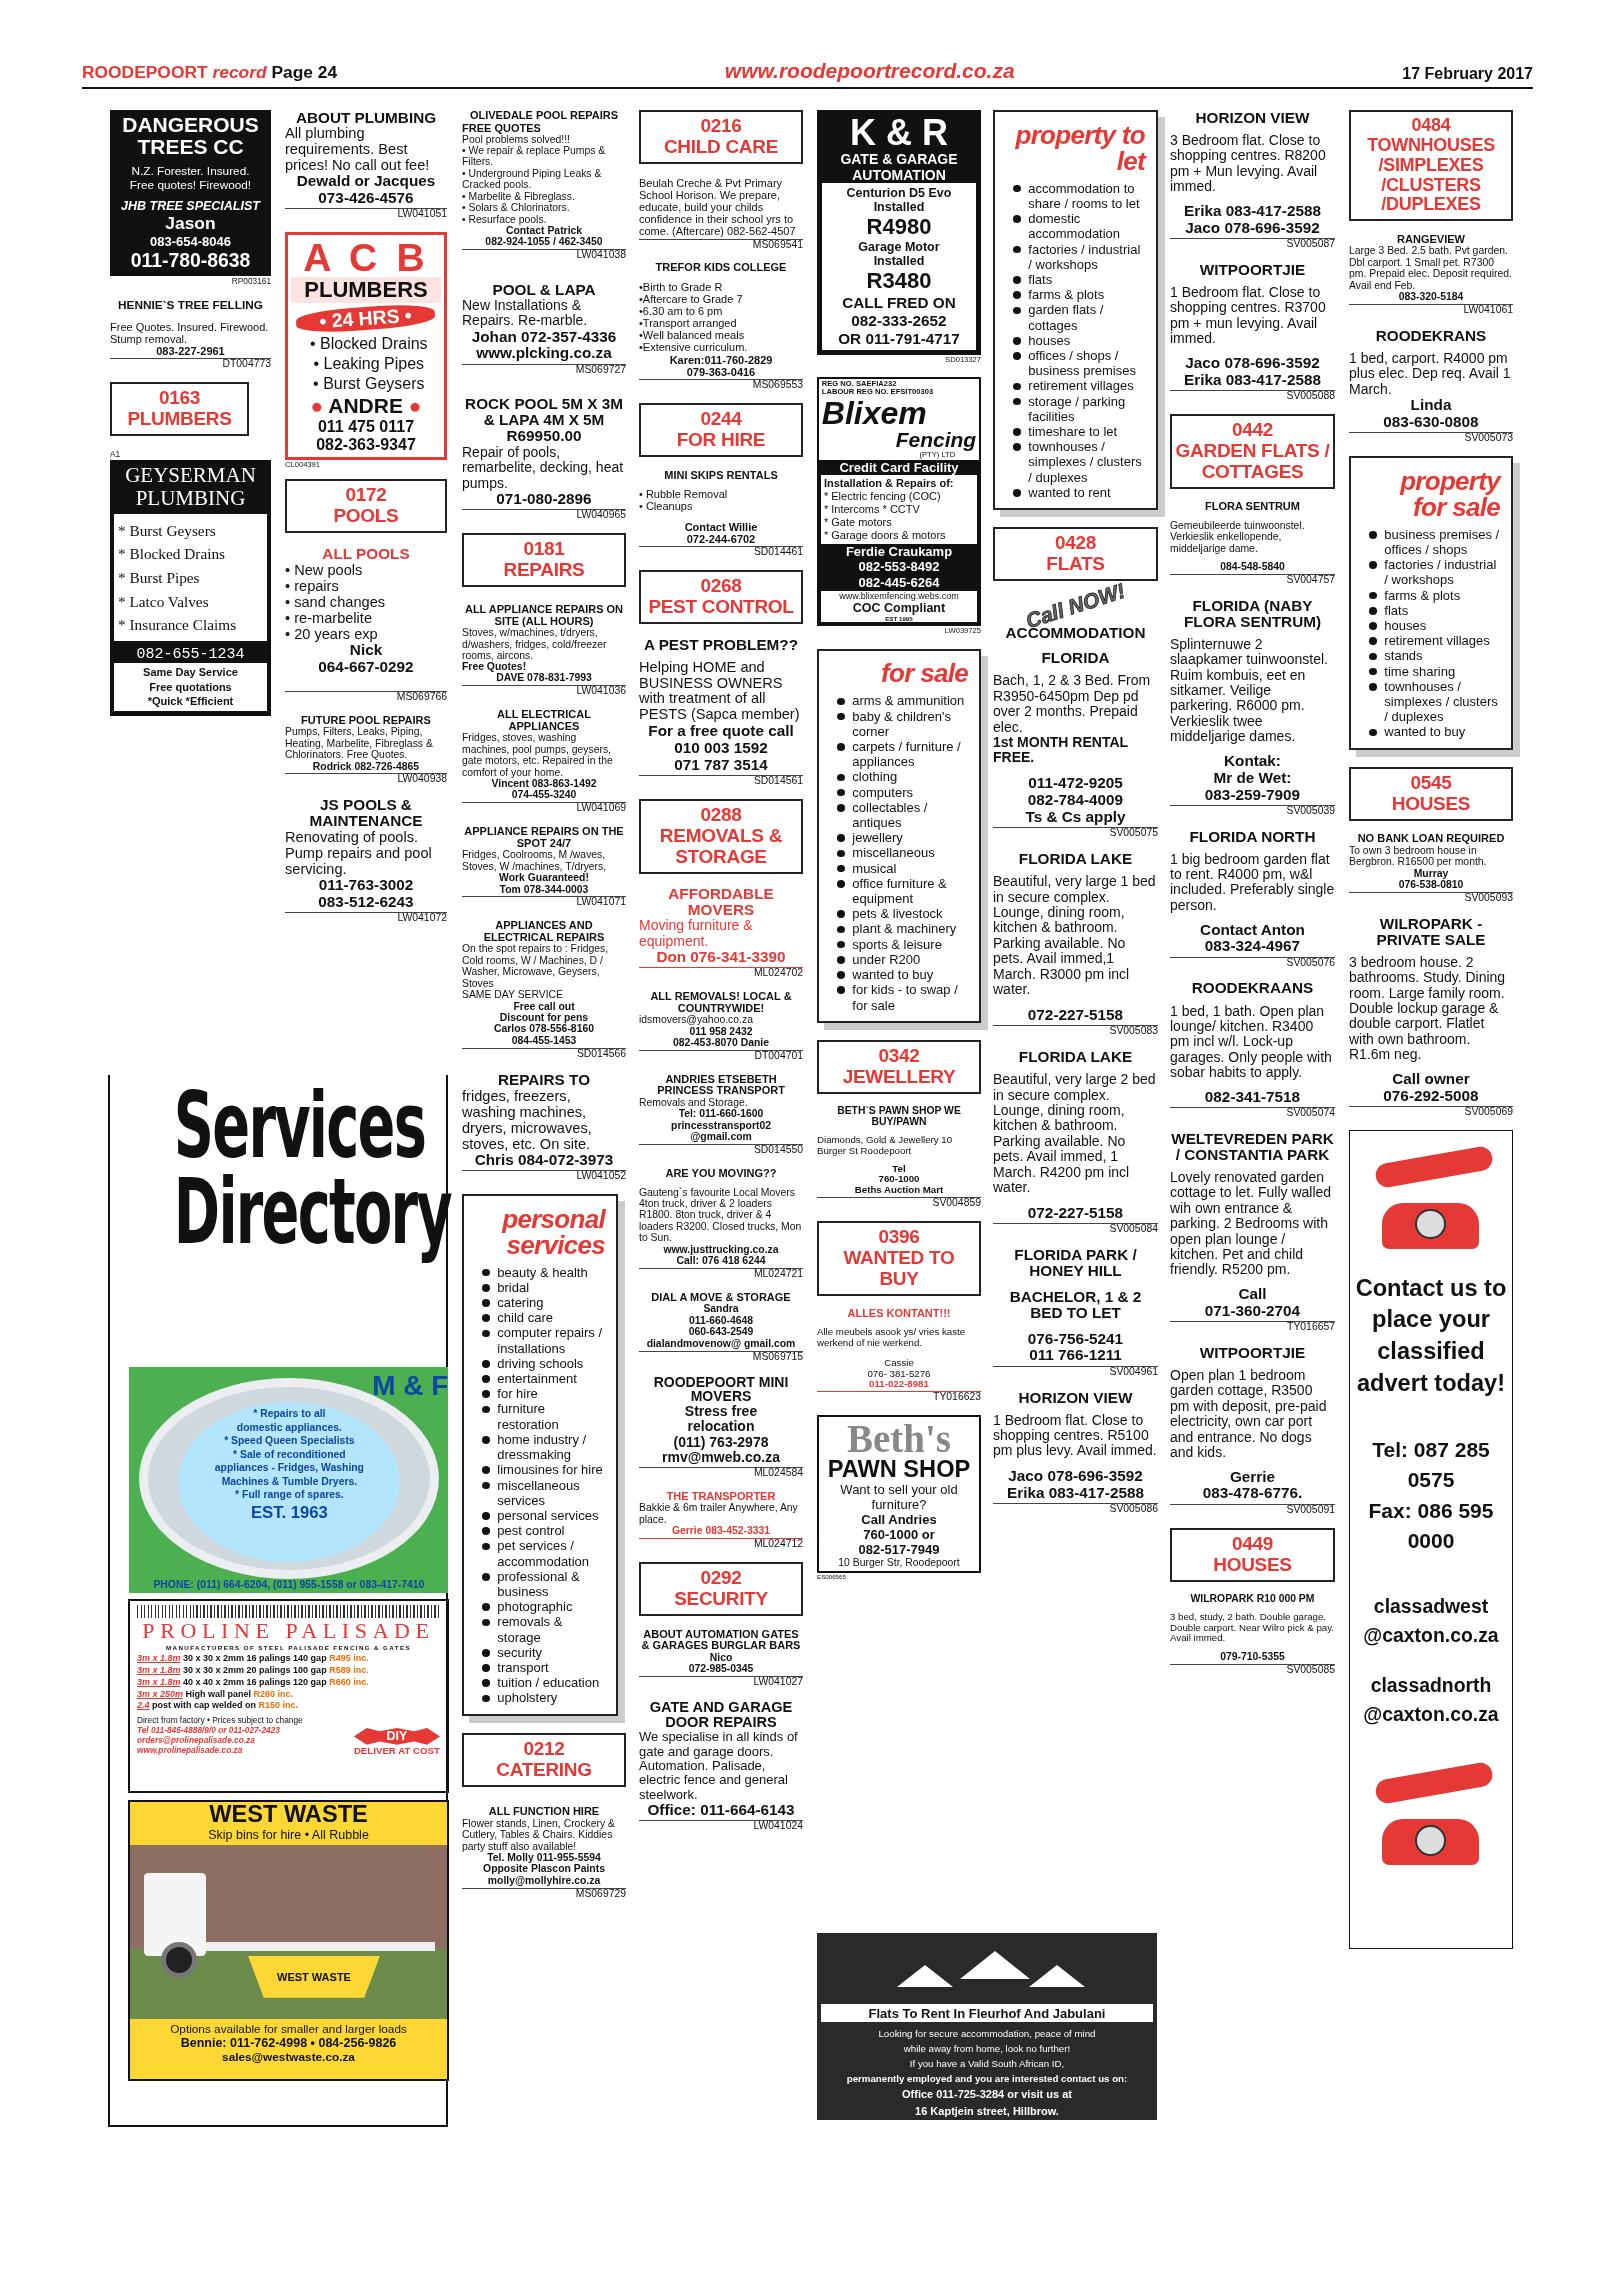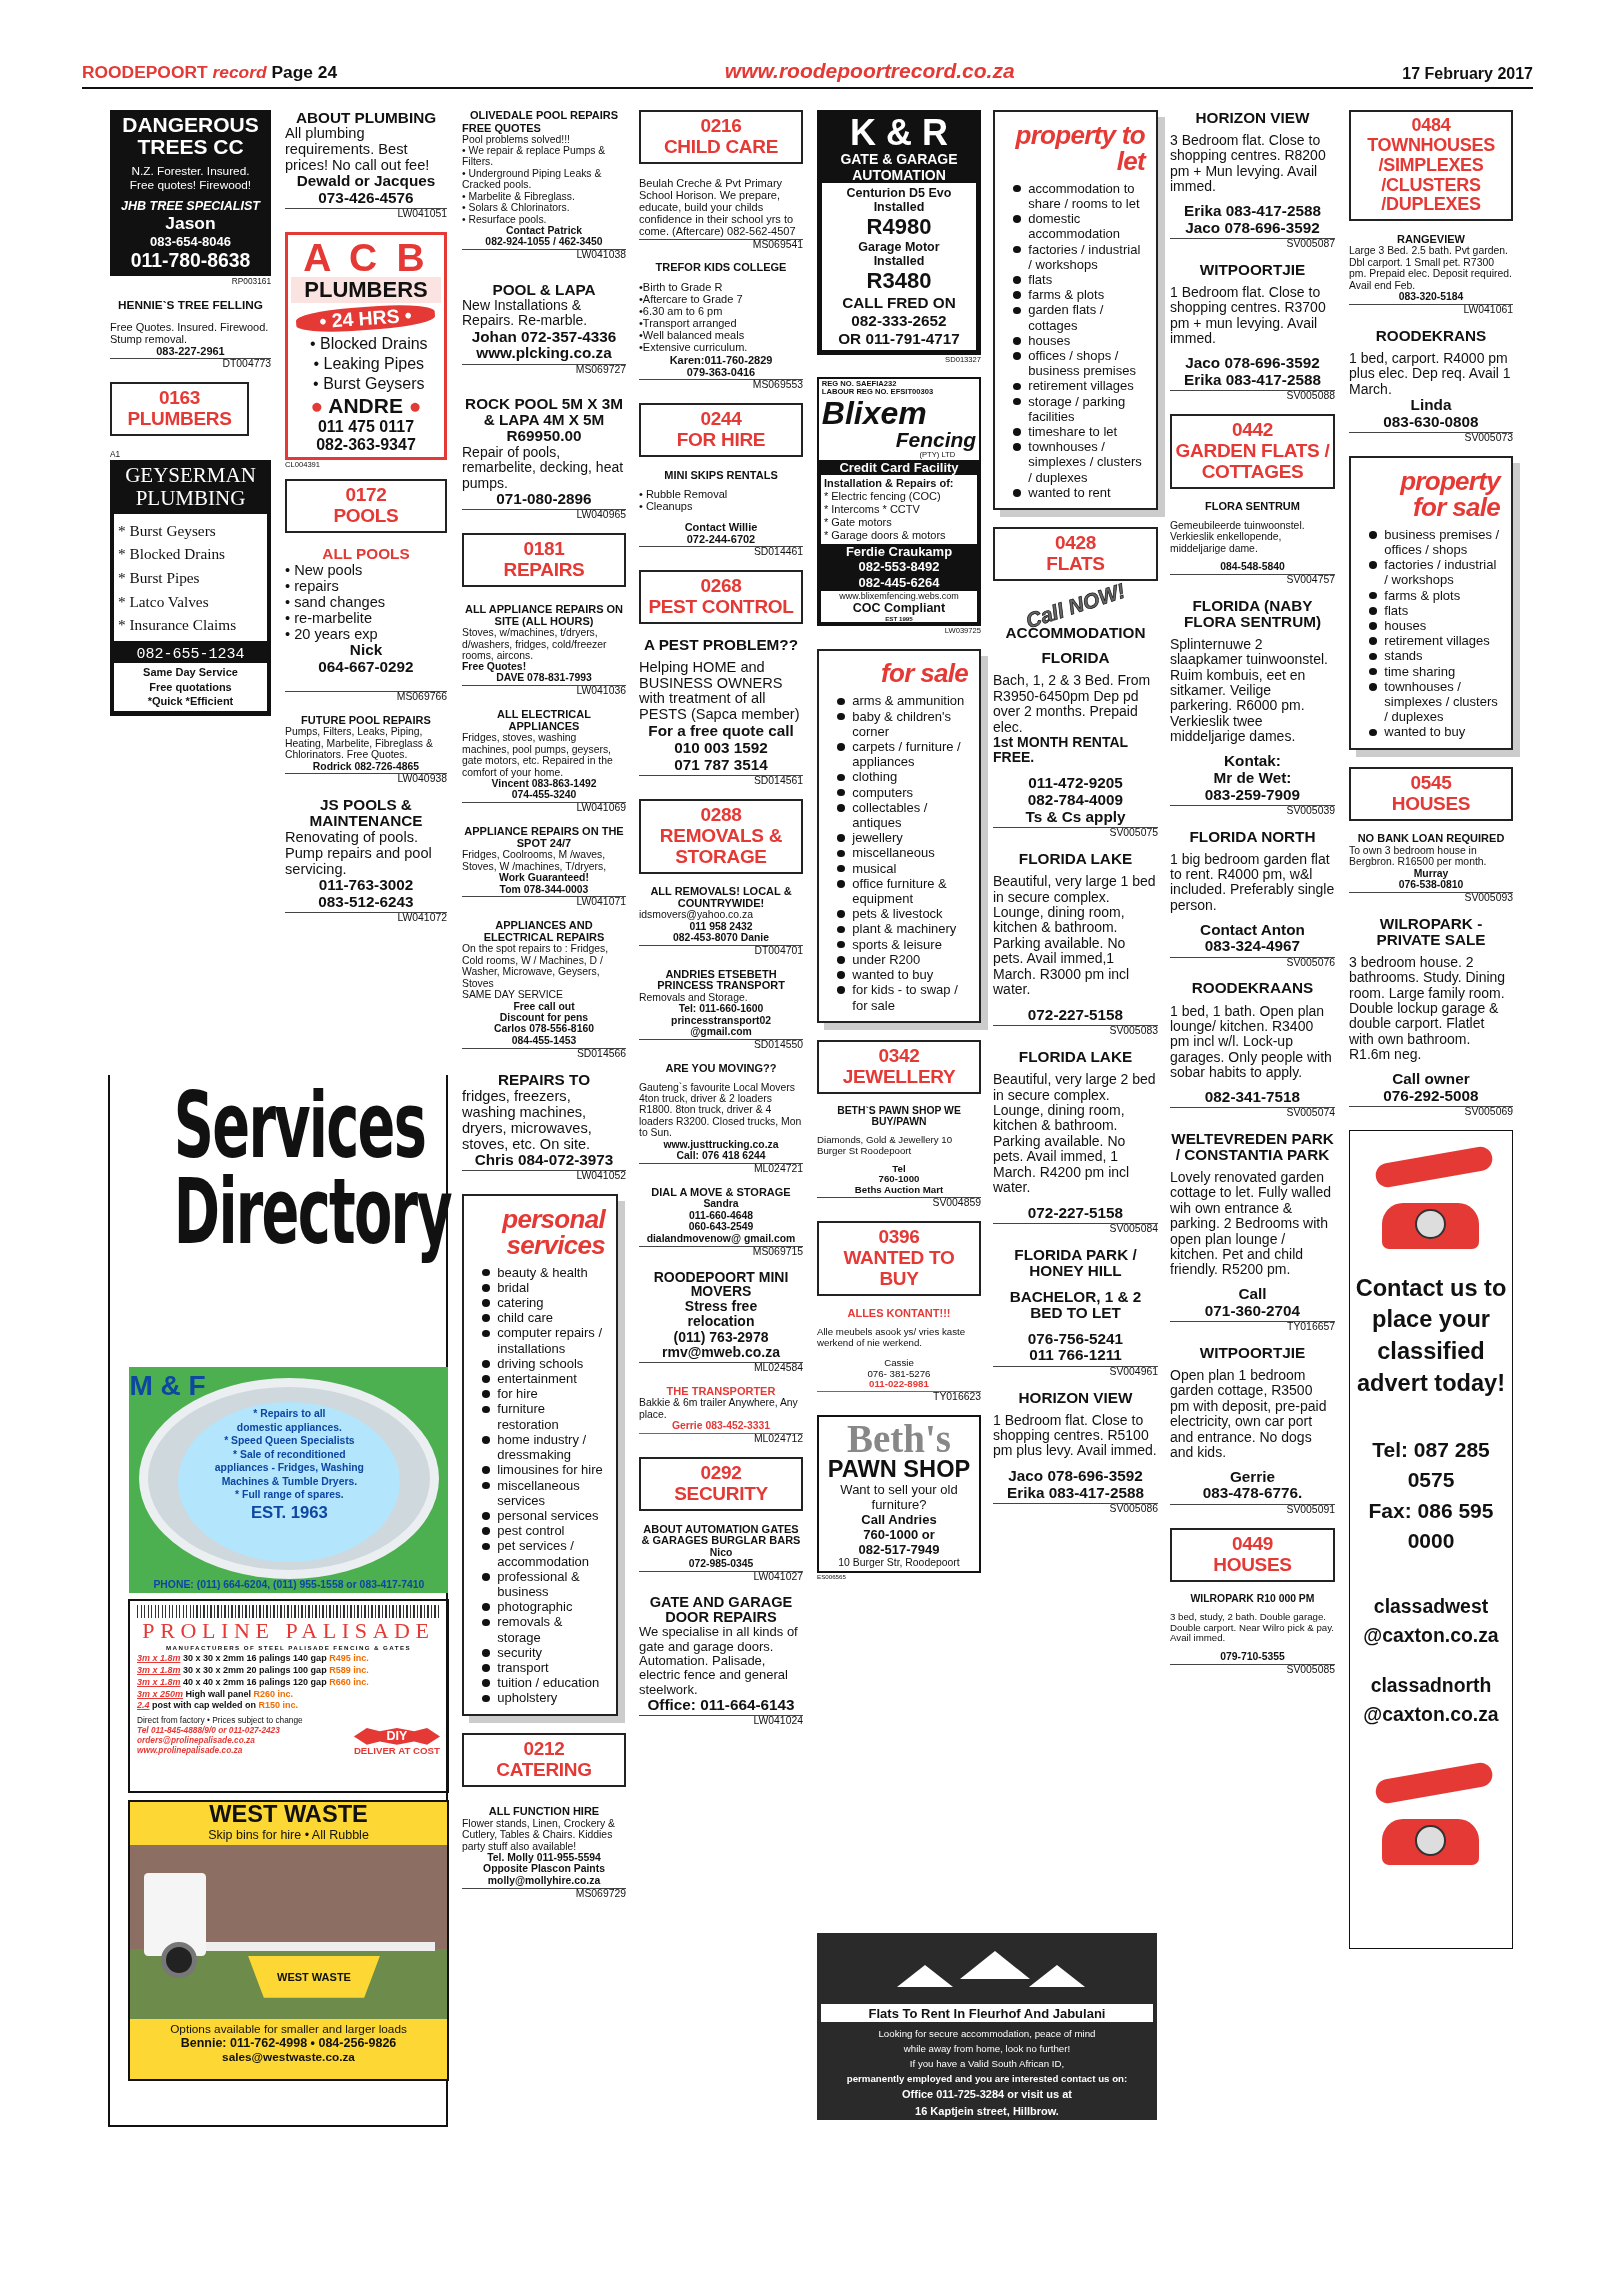--- a/index.html
+++ b/index.html
@@ -134,21 +134,21 @@
 </div>
 
 <div style="position:absolute;left:108px;top:1075px;width:340px;height:1052px;border:2.1px solid #111;border-top:none;border-left:2.1px solid #111;padding:0 0 0 0">
   <div style="font-family:'DejaVu Sans',sans-serif;font-weight:bold;font-size:90px;line-height:0.95;text-align:center;transform:scaleX(0.62);transform-origin:center;letter-spacing:-2.8px;margin-top:8.3px">
     <div>Services</div>
     <div>Directory</div>
   </div>
   <div style="position:absolute;left:19.4px;top:292px;width:319px;height:226px;background:#4caf50;overflow:hidden">
     <div style="position:absolute;left:9.7px;top:11px;width:300px;height:201px;border-radius:50%;background:#cfd8dc;border:9.7px solid #eceff1"></div>
     <div style="position:absolute;left:49px;top:35px;width:222px;height:160px;border-radius:50%;background:#b3e5fc"></div>
-    <div style="position:absolute;left:0;top:2.8px;width:319px;text-align:left;color:#0d47a1;font-weight:900;font-size:28px">M &amp; F</div>
+    <div style="position:absolute;left:0;top:2.8px;width:319px;text-align:right;color:#0d47a1;font-weight:900;font-size:28px">M &amp; F</div>
     <div style="position:absolute;left:56px;top:40px;width:208px;text-align:center;color:#0d47a1;font-weight:bold;font-size:10.4px;line-height:1.3">
       <div>* Repairs to all</div>
       <div>domestic appliances.</div>
       <div>* Speed Queen Specialists</div>
       <div>* Sale of  reconditioned</div>
       <div>appliances - Fridges, Washing</div>
       <div>Machines &amp; Tumble Dryers.</div>
       <div>* Full range of spares.</div>
       <div style="font-size:16.7px">EST. 1963</div>
     </div>
@@ -352,20 +352,26 @@
     <div class="c">For a free quote call</div>
     <div class="c">010 003 1592</div>
     <div class="c">071 787 3514</div>
     <div class="ref">SD014561</div>
   </div>
   <div class="sect">
       <span>0288</span>
       <span>REMOVALS &amp;</span>
       <span>STORAGE</span>
     </div>
+  <div class="ad red">
+    <div class="t">AFFORDABLE MOVERS</div>
+    <div class="b" style="font-size:14px">Moving furniture &amp; equipment.</div>
+    <div class="c">Don 076-341-3390</div>
+    <div class="ref" style="color:#111;border-color:#e53935">ML024702</div>
+  </div>
   <div class="ad">
     <div class="t" style="font-size:11px">ALL REMOVALS! LOCAL &amp; COUNTRYWIDE!</div>
     <div class="b" style="font-size:10.4px">idsmovers@yahoo.co.za</div>
     <div class="c" style="font-size:10.4px">011 958 2432</div>
     <div class="c" style="font-size:10.4px">082-453-8070 Danie</div>
     <div class="ref">DT004701</div>
   </div>
   <div class="ad">
     <div class="t" style="font-size:11px">ANDRIES ETSEBETH PRINCESS TRANSPORT</div>
     <div class="b" style="font-size:10.4px">Removals and Storage.</div>

